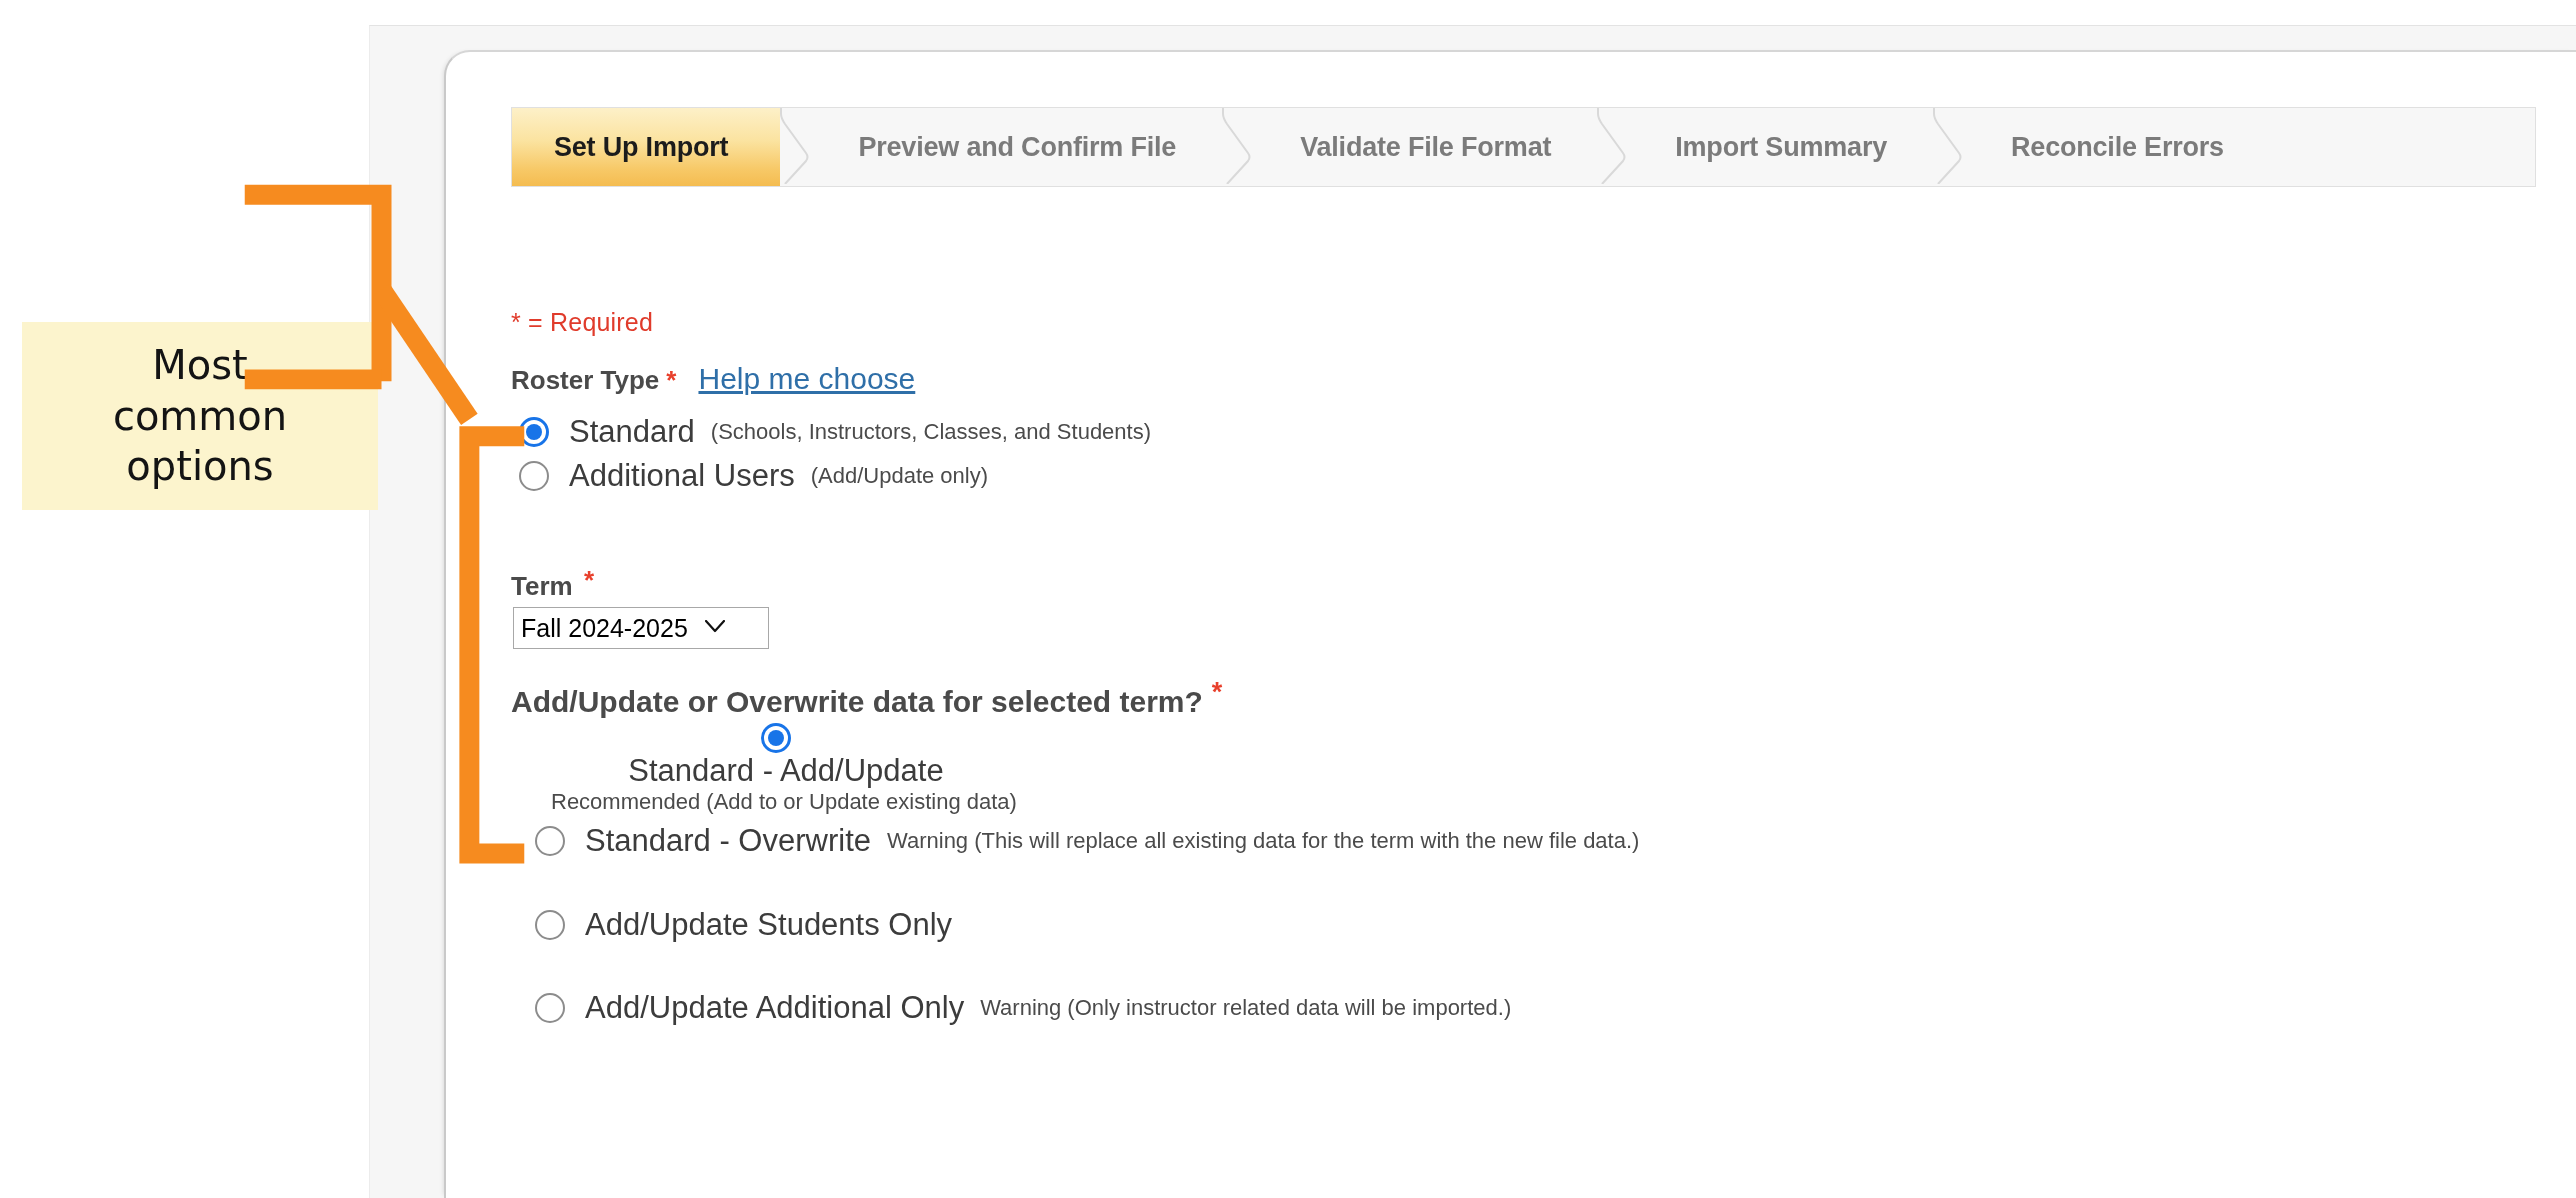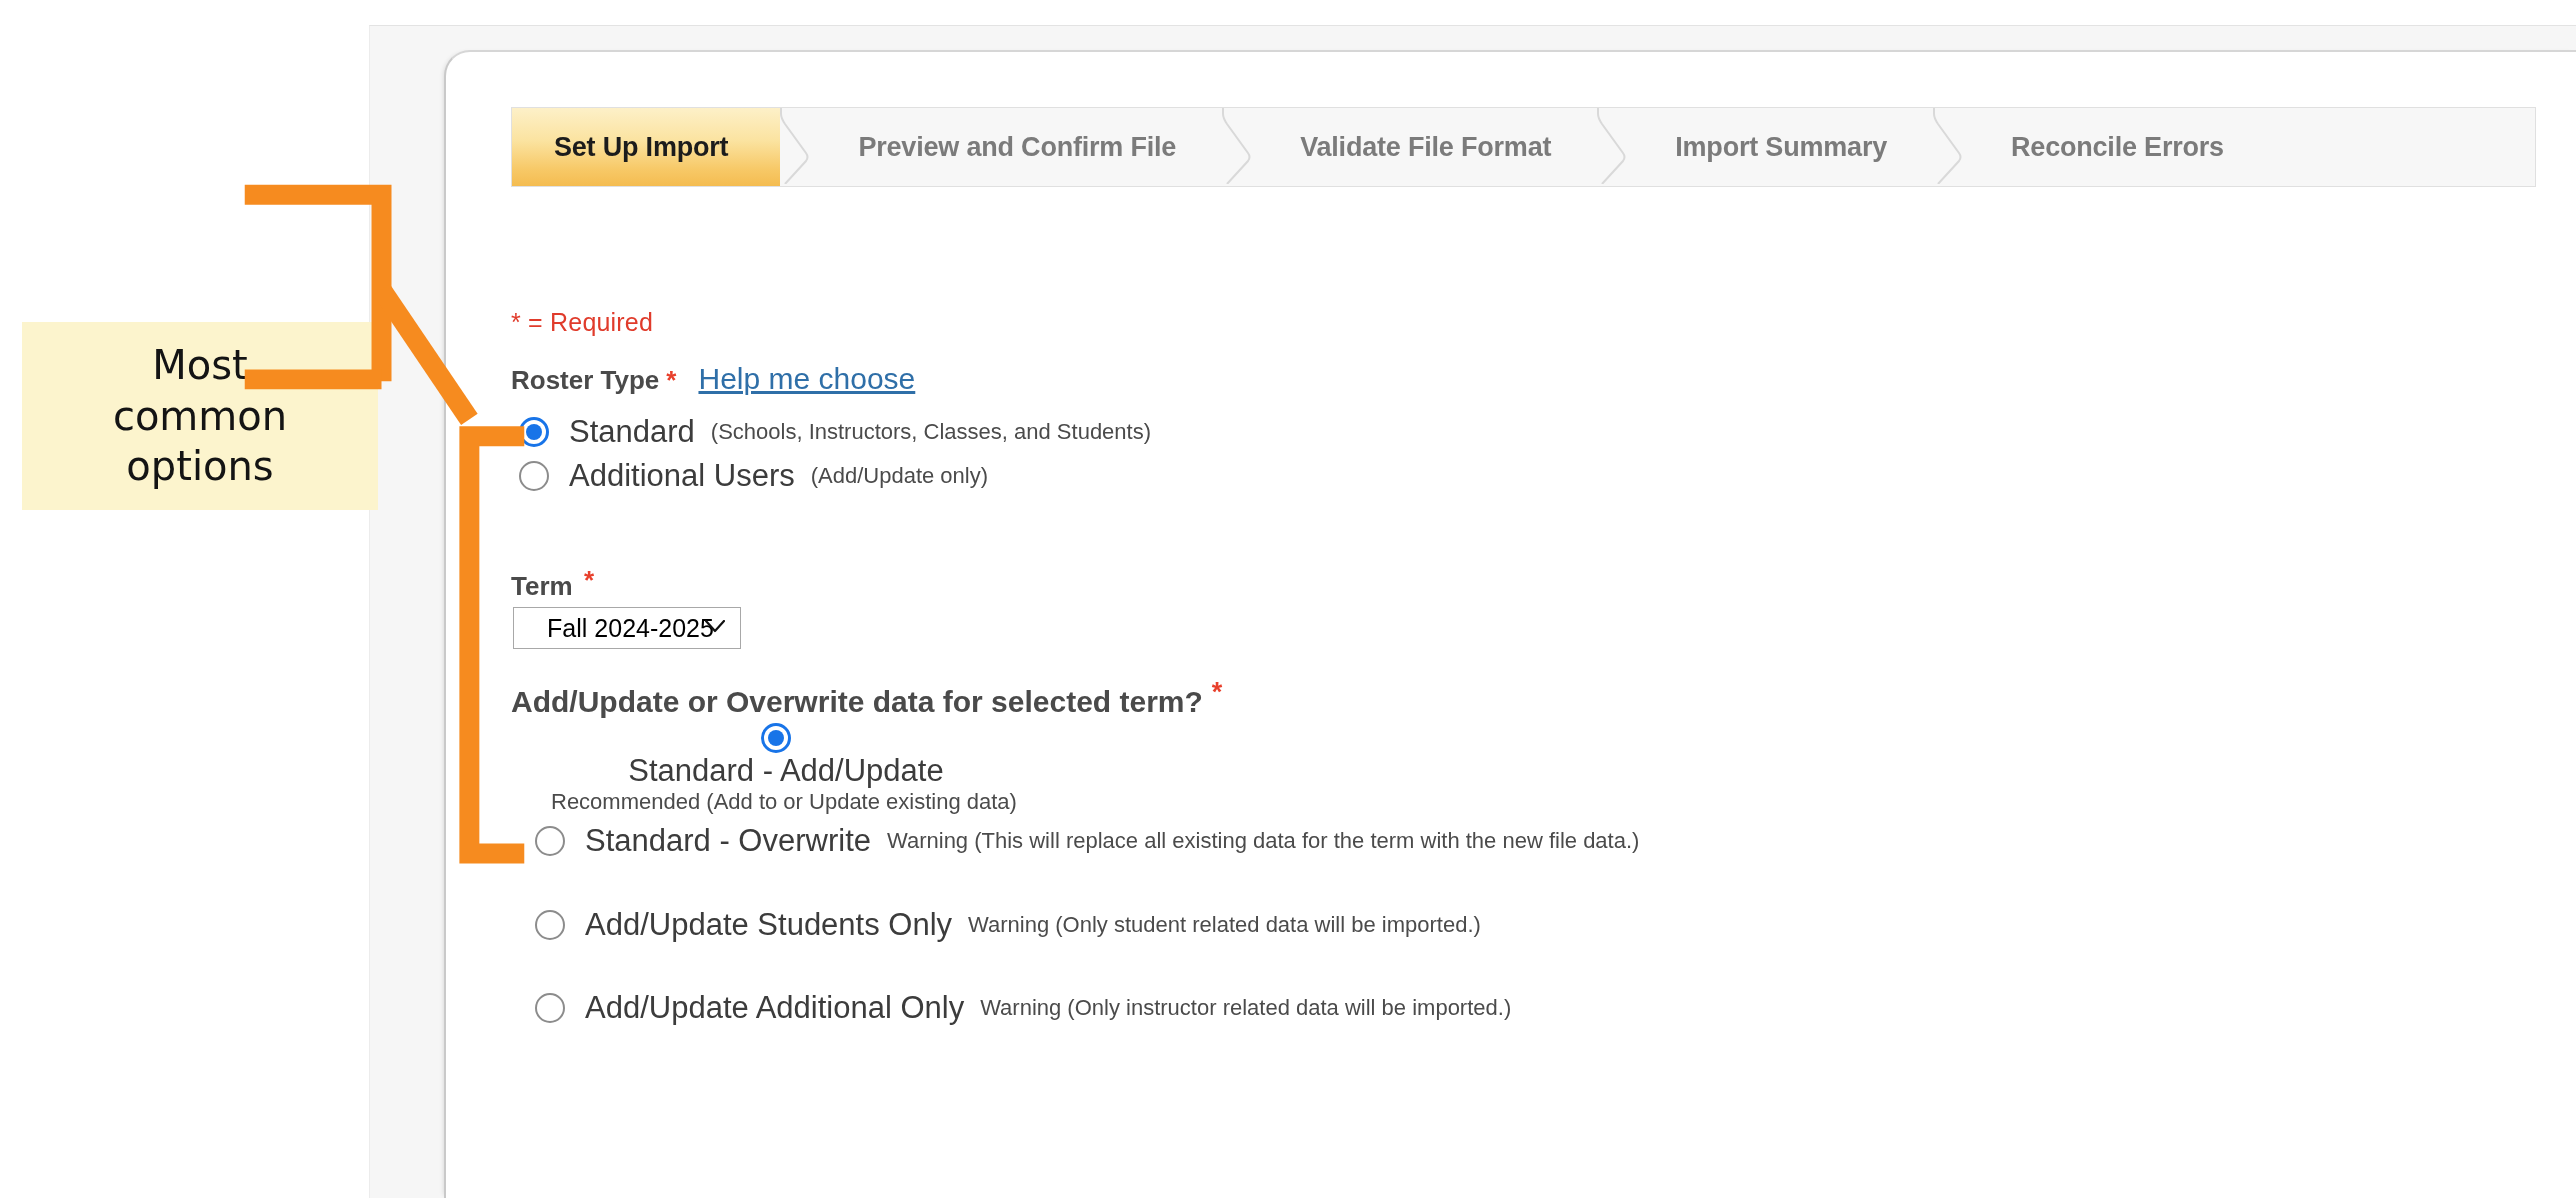--- a/index.html
+++ b/index.html
@@ -186,32 +186,31 @@
     top: 369px;
   }
   #term-select-wrap {
     position: absolute;
     left: 2px;
     top: 405px;
     width: 228px;
     height: 42px;
   }
   #term-select {
-    width: 228px;
+    width: 256px;
     height: 42px;
     font-size: 25px;
     font-family: "Liberation Sans", sans-serif;
     color: #000;
     background: #ffffff;
     border: 1px solid #a8a8a8;
     box-sizing: border-box;
     padding-left: 7px;
     -webkit-appearance: none;
     appearance: none;
-    text-align: center;
   }
   #term-chevron {
     position: absolute;
     right: 16px;
     top: 50%;
     transform: translateY(-50%);
     pointer-events: none;
   }
 
   
@@ -360,21 +359,20 @@
 
       <div class="radio-line" style="top:621px; left:24px;">
         <span class="radio"></span>
         <span class="radio-main">Standard - Overwrite</span>
         <span class="radio-note">Warning (This will replace all existing data for the term with the new file data.)</span>
       </div>
 
       <div class="radio-line" style="top:705px; left:24px;text-align:center;">
         <span class="radio"></span>
         <span class="radio-main">Add/Update Students Only</span>
-        <span class="radio-note">Warning (Only student related data will be imported.)</span>
       </div>
 
       <div class="radio-line" style="top:788px; left:24px;">
         <span class="radio"></span>
         <span class="radio-main">Add/Update Additional Only</span>
         <span class="radio-note">Warning (Only instructor related data will be imported.)</span>
       </div>
 
     </div>
   </div>

